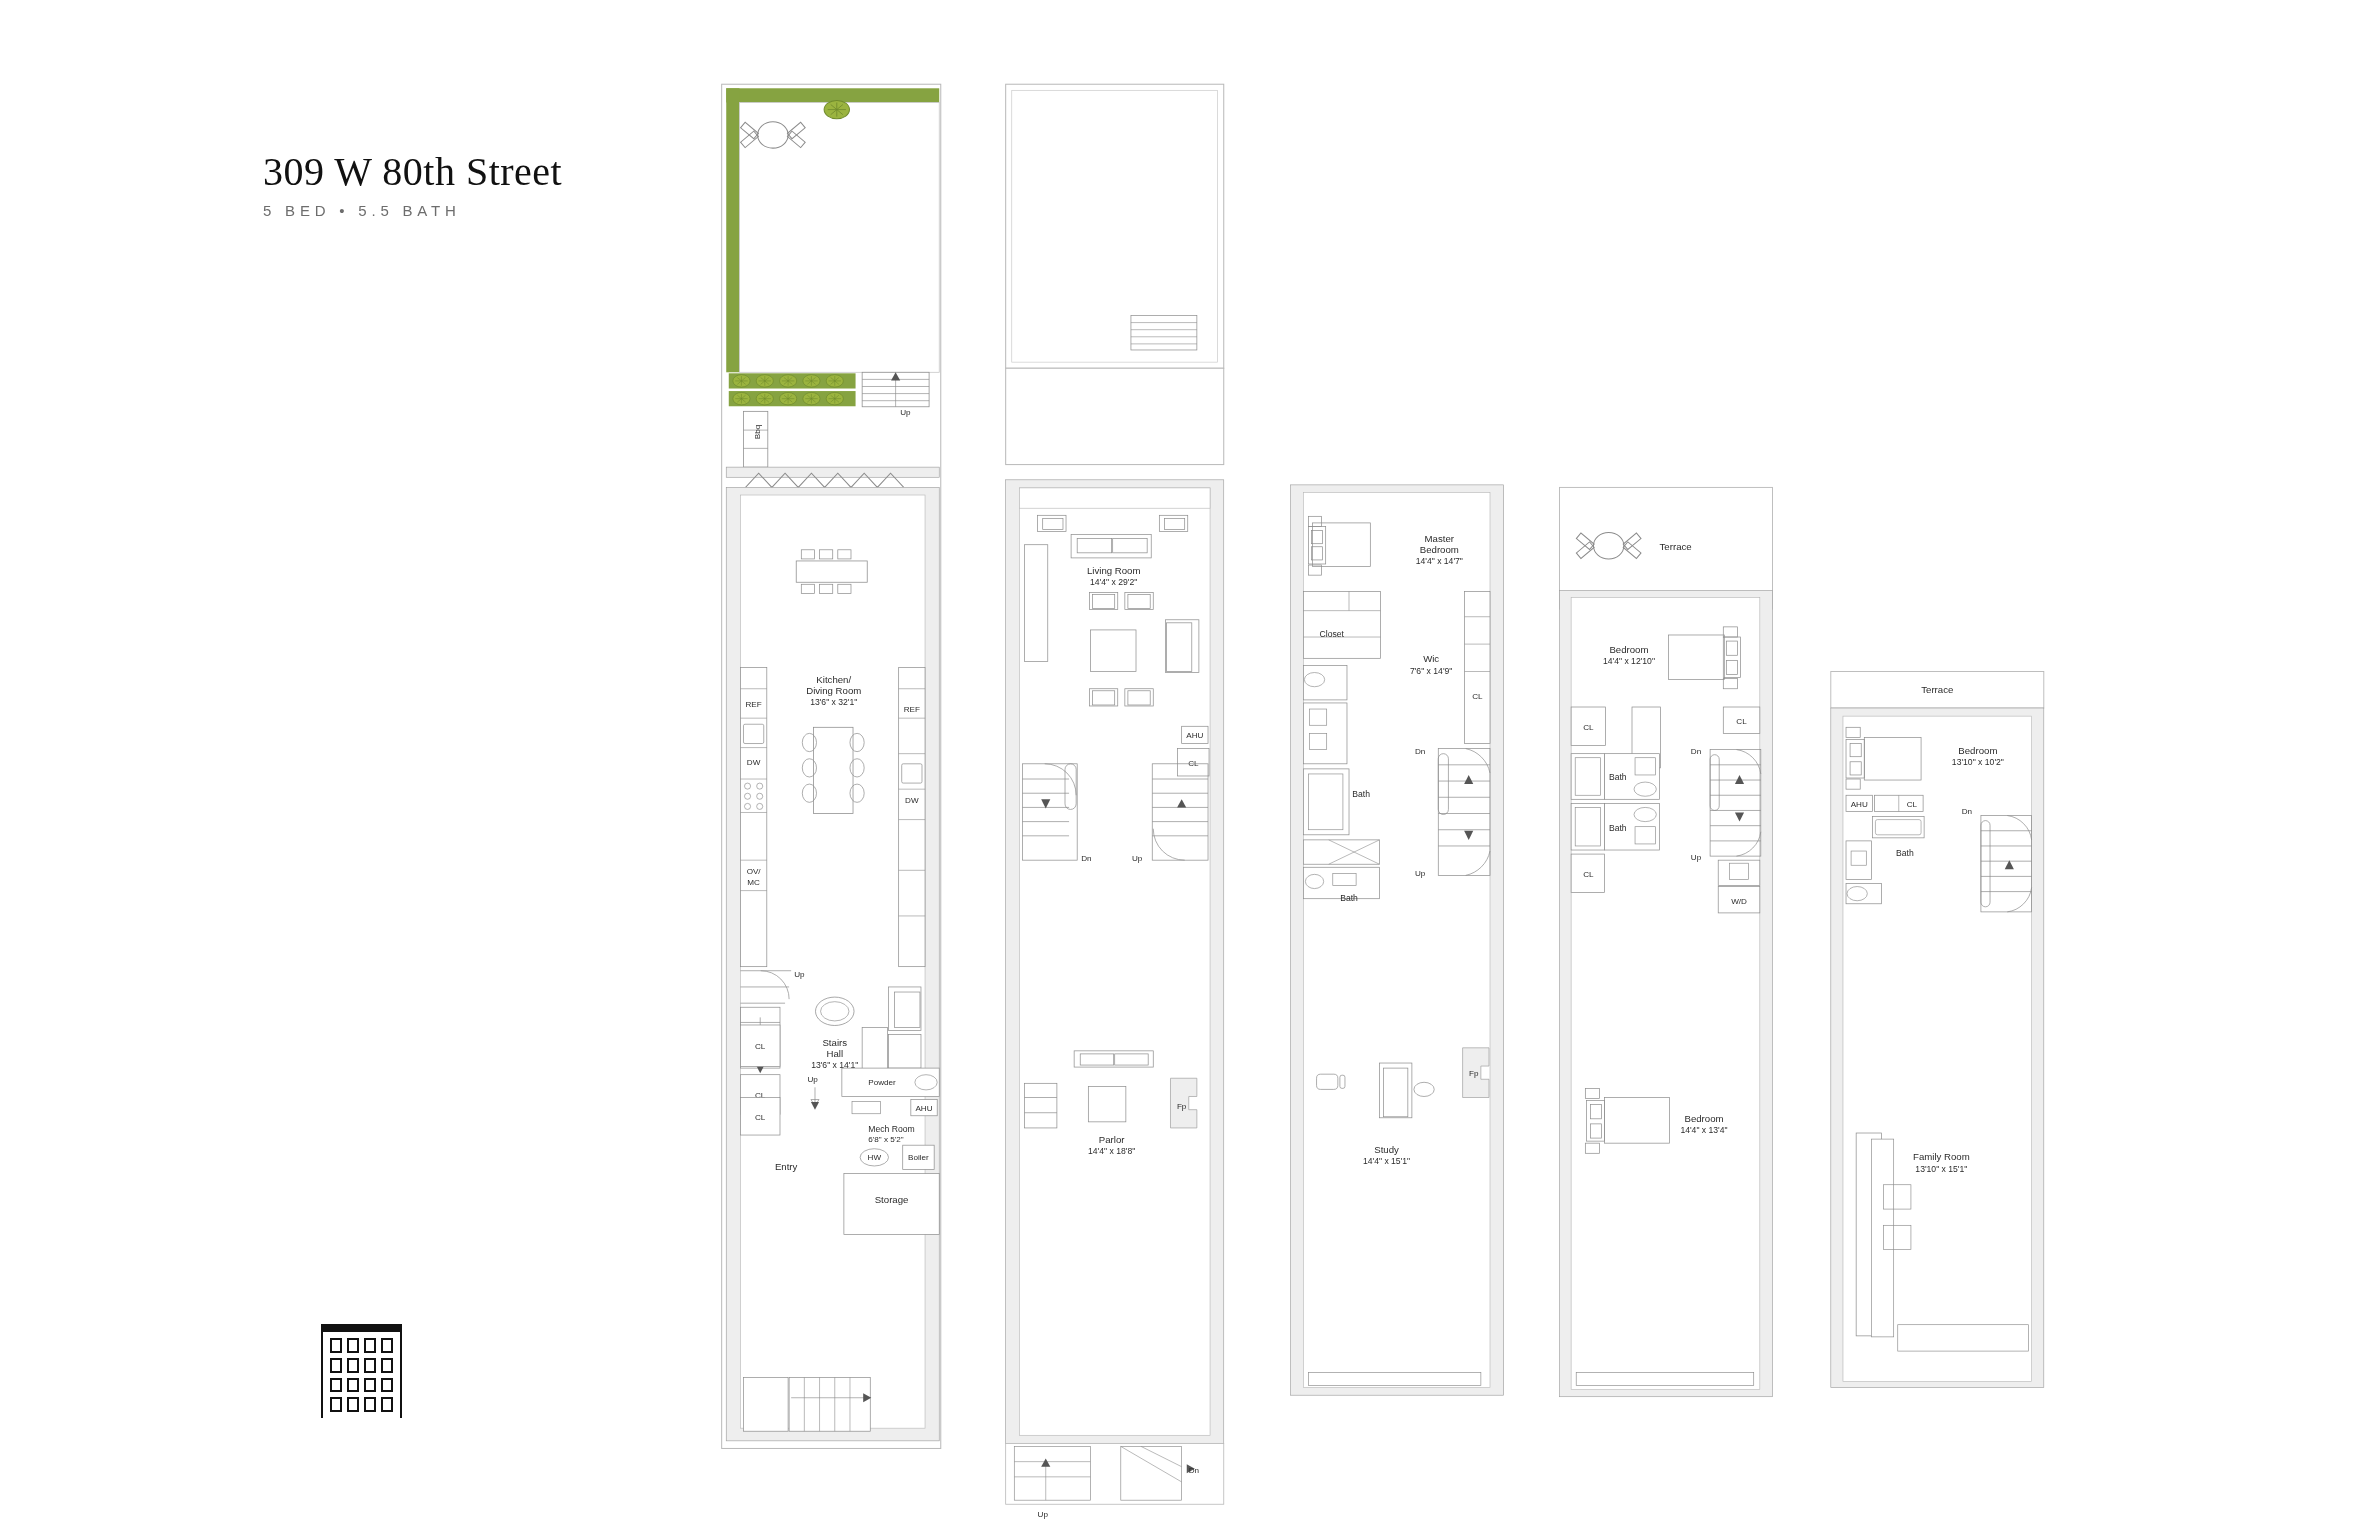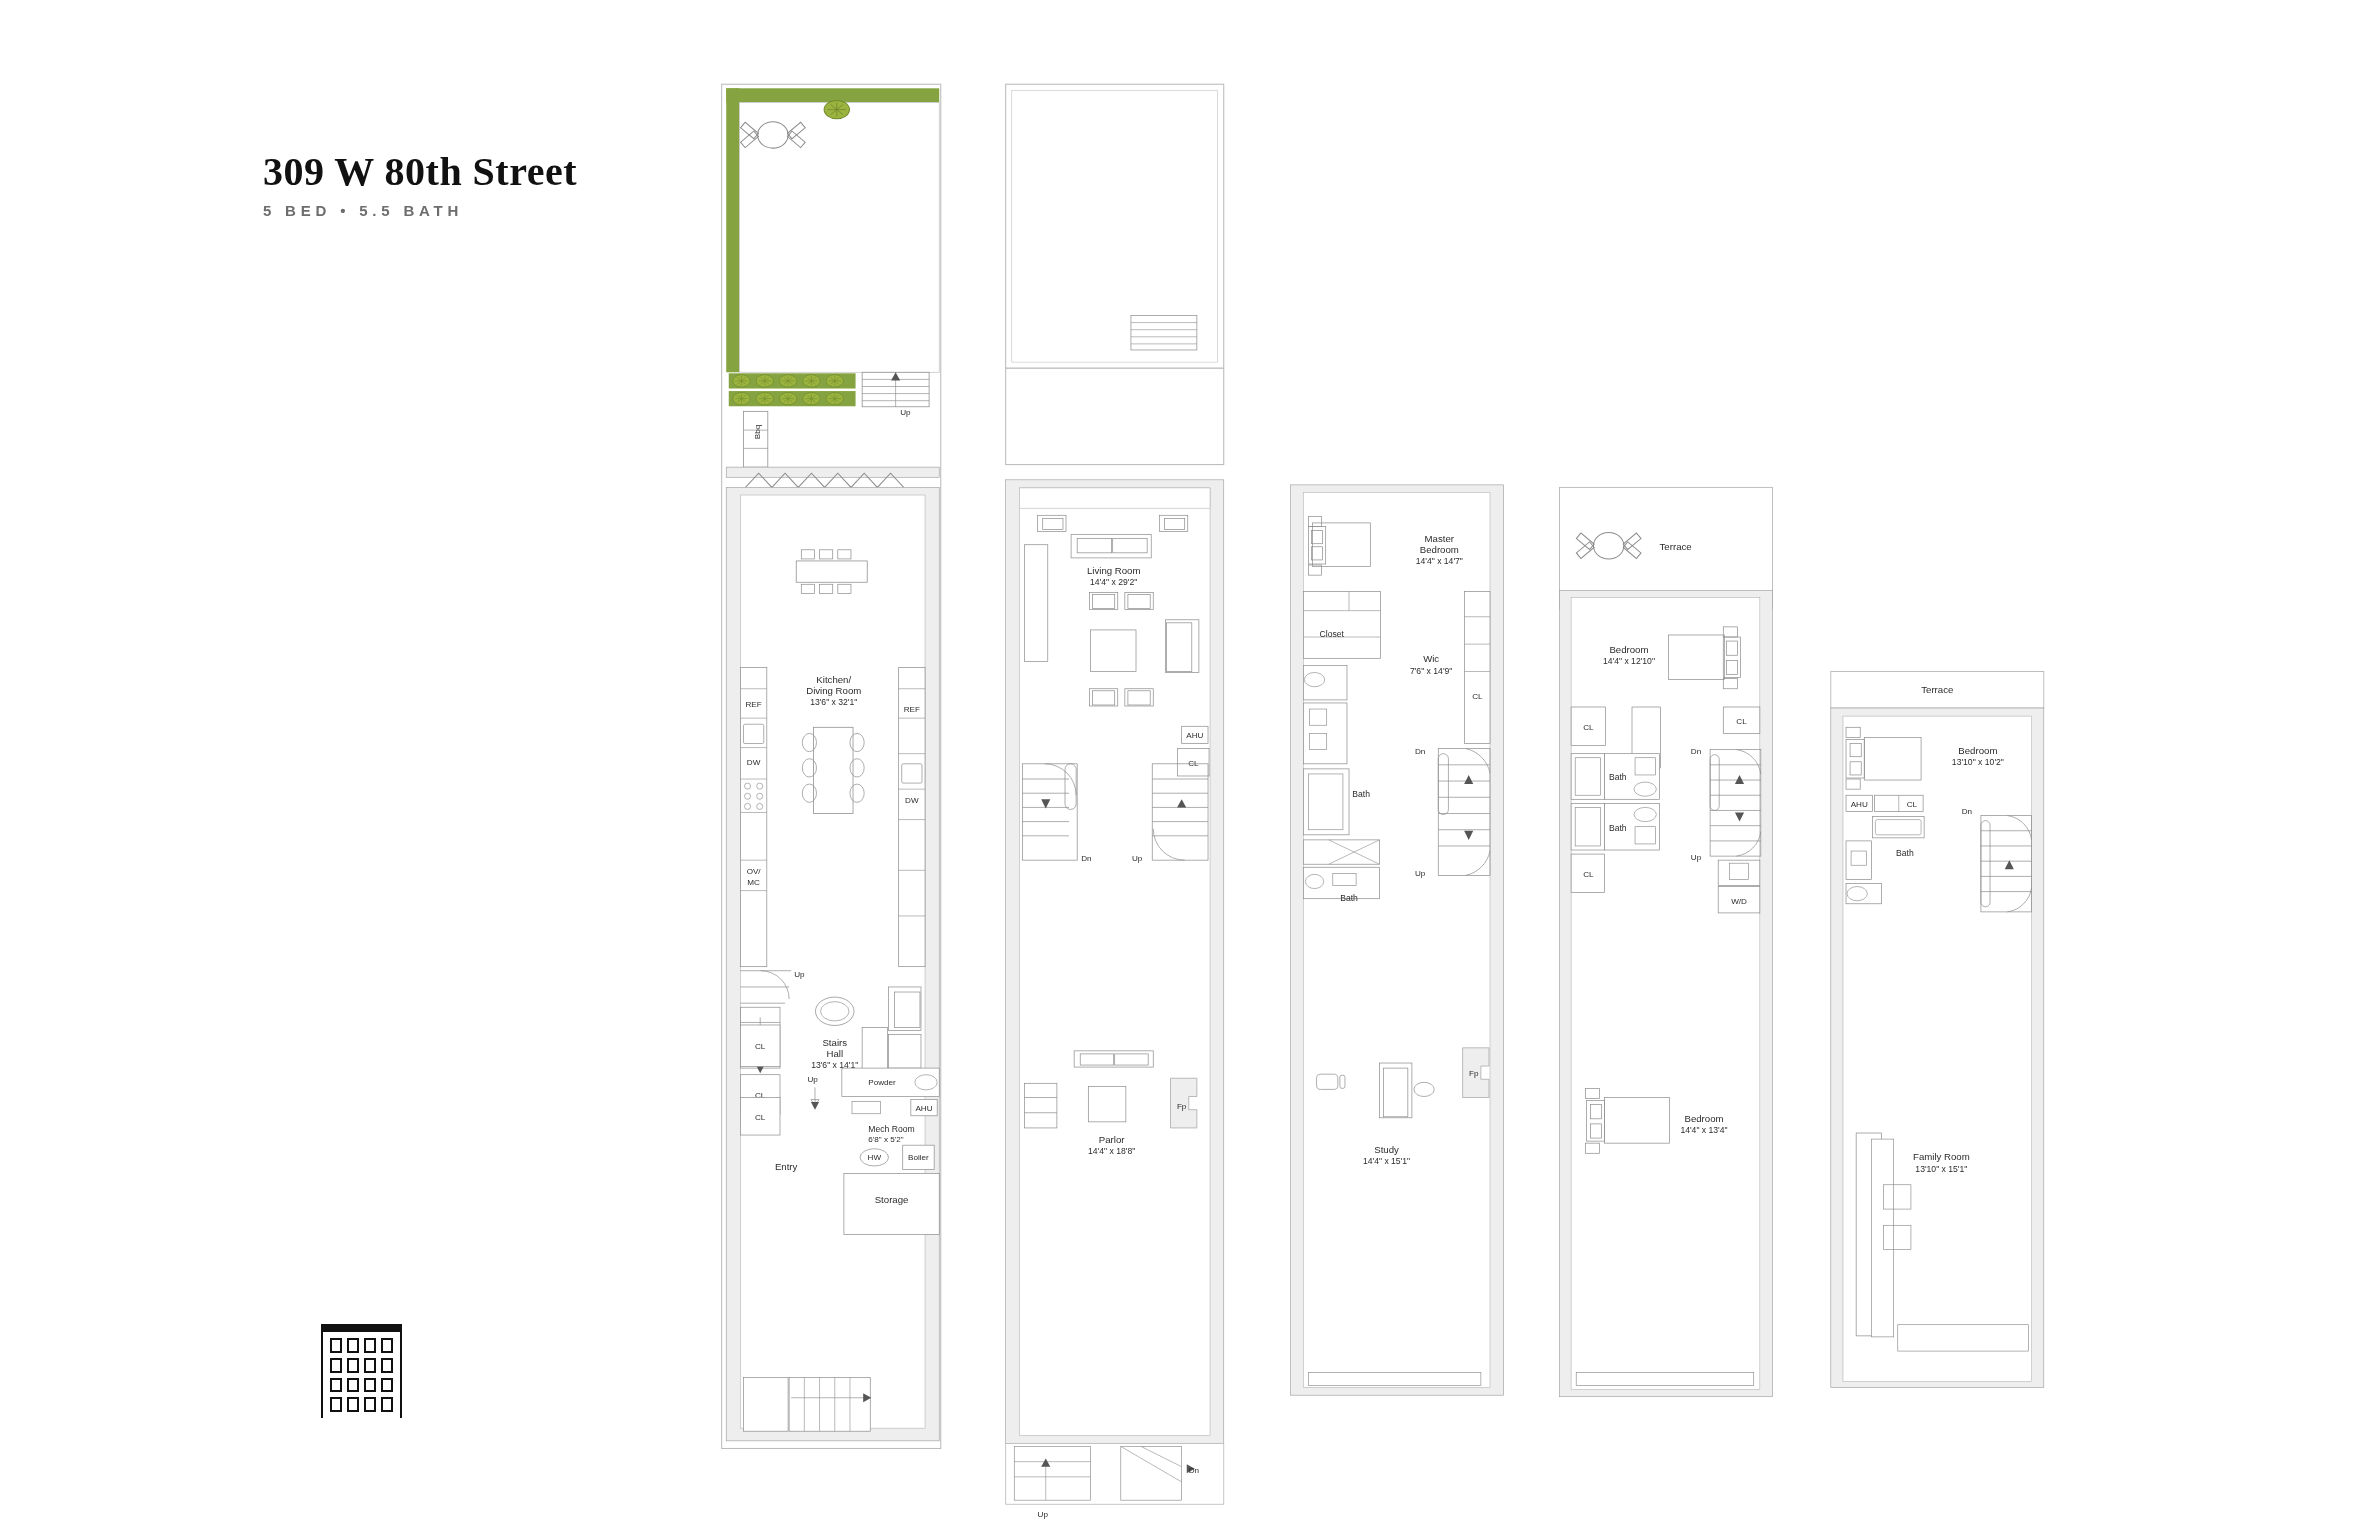--- a/index.html
+++ b/index.html
@@ -5,21 +5,21 @@
   html, body { margin:0; padding:0; background:#ffffff; }
   body {
     width:2377px; height:1539px; position:relative; overflow:hidden;
     font-family:"Liberation Sans", sans-serif; color:#231f20;
   }
 
   
   .vrail { position:absolute; left:0; top:0; width:117px; height:1539px; }
 
   
-  .titlewrap { position:absolute; left:263px; top:152px;font-weight:bold; }
+  .titlewrap { position:absolute; left:263px; top:152px; }
   .title {
     font-family:"Liberation Serif", serif;
     font-size:40px; letter-spacing:0.5px; color:#111; line-height:1;
     white-space:nowrap;
   }
   .subtitle {
     margin-top:10px;
     font-size:15px; letter-spacing:4.8px; color:#6d6d6d;
     white-space:nowrap;
   }

